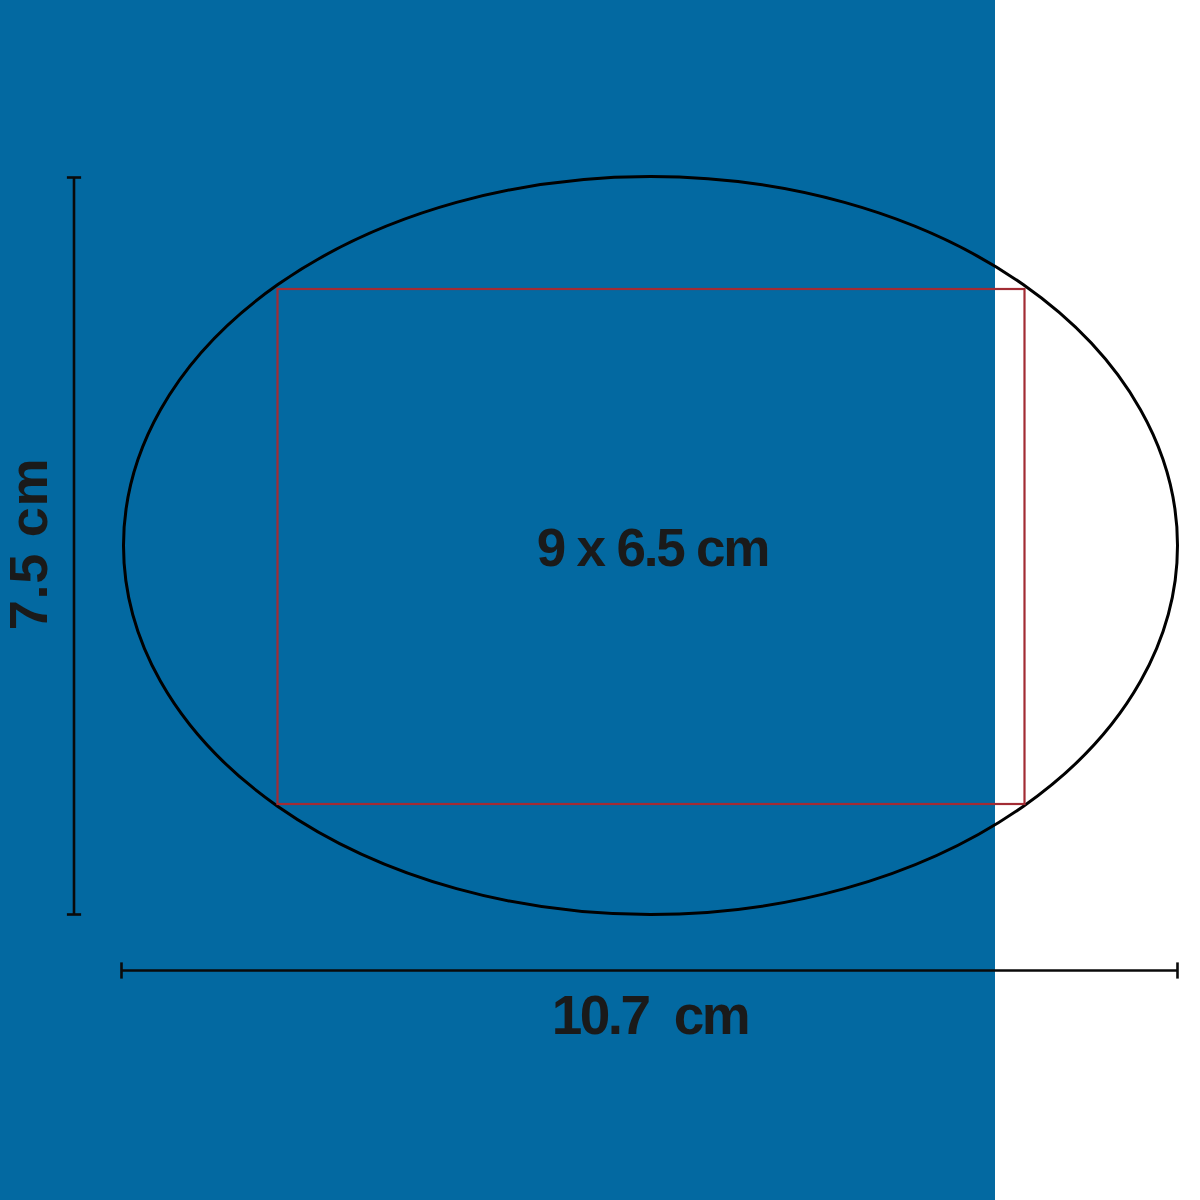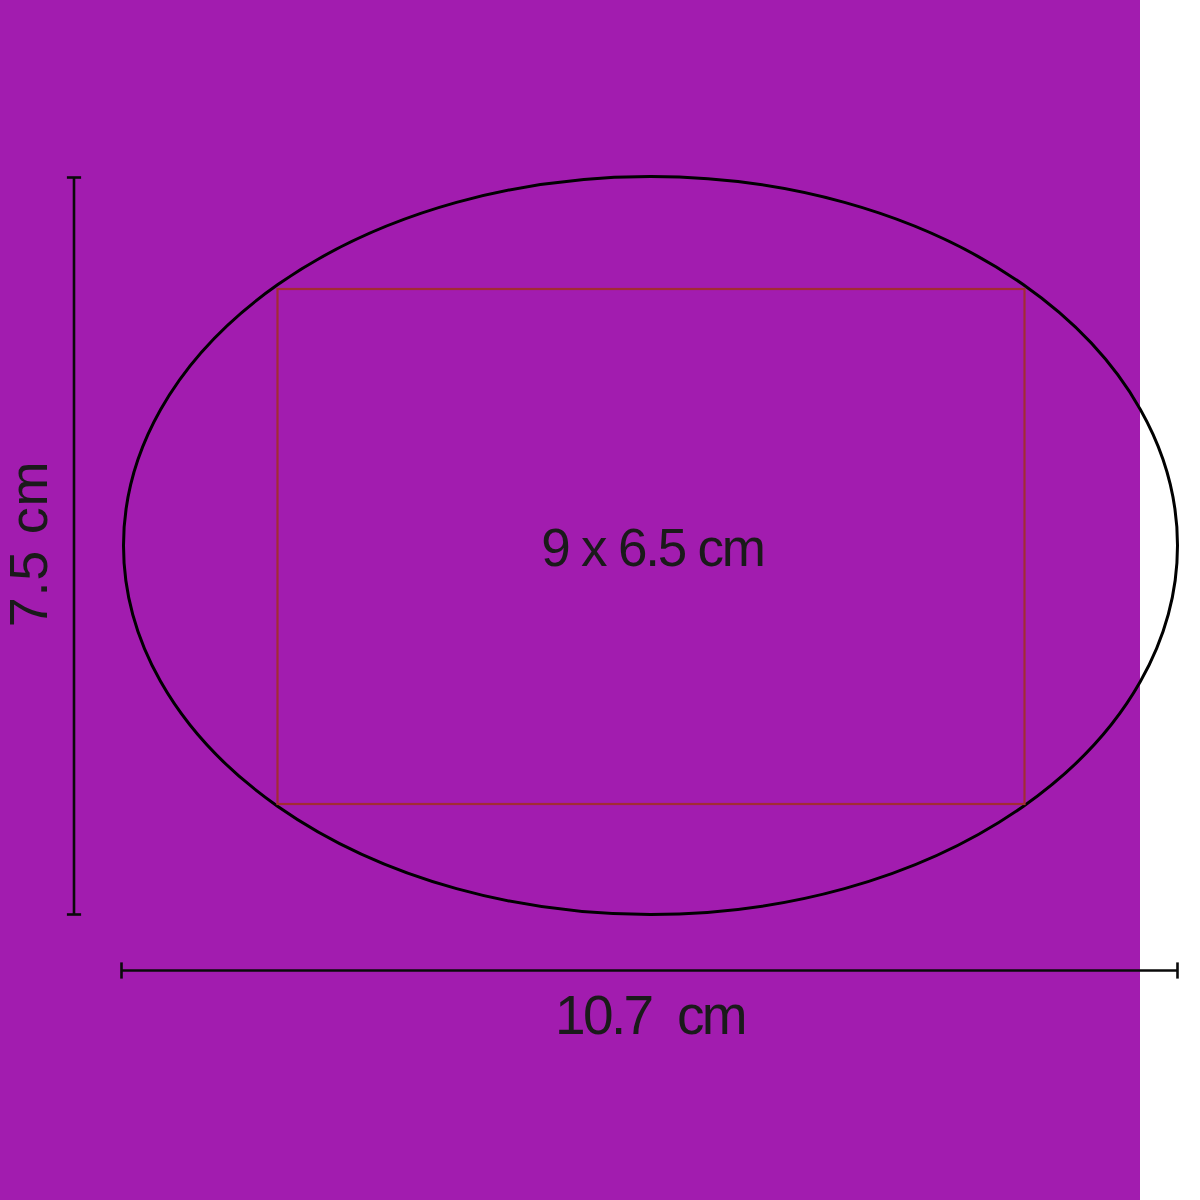--- a/index.html
+++ b/index.html
@@ -1,16 +1,16 @@
 <!DOCTYPE html>
 <html><head>
 <meta charset="utf-8">
 <style>
   html,body{margin:0;padding:0;background:#ffffff;}
-  .wrap{width:1140px;height:1200px;position:relative;background:#a21caf;}
+  .wrap{width:995px;height:1200px;position:relative;background:#0369a1;font-weight:bold;}
   text{font-family:"Liberation Sans", sans-serif;fill:#1a1a1a;}
 </style>
 </head>
 <body>
 <div class="wrap">
 <svg width="1200" height="1200" viewBox="0 0 1200 1200" xmlns="http://www.w3.org/2000/svg">
 
   <ellipse cx="650.5" cy="545.5" rx="527" ry="369" fill="none" stroke="#010101" stroke-width="3"></ellipse>
 
   <rect x="277.5" y="289" width="747" height="515" fill="none" stroke="#a22c34" stroke-width="2.2"></rect>

